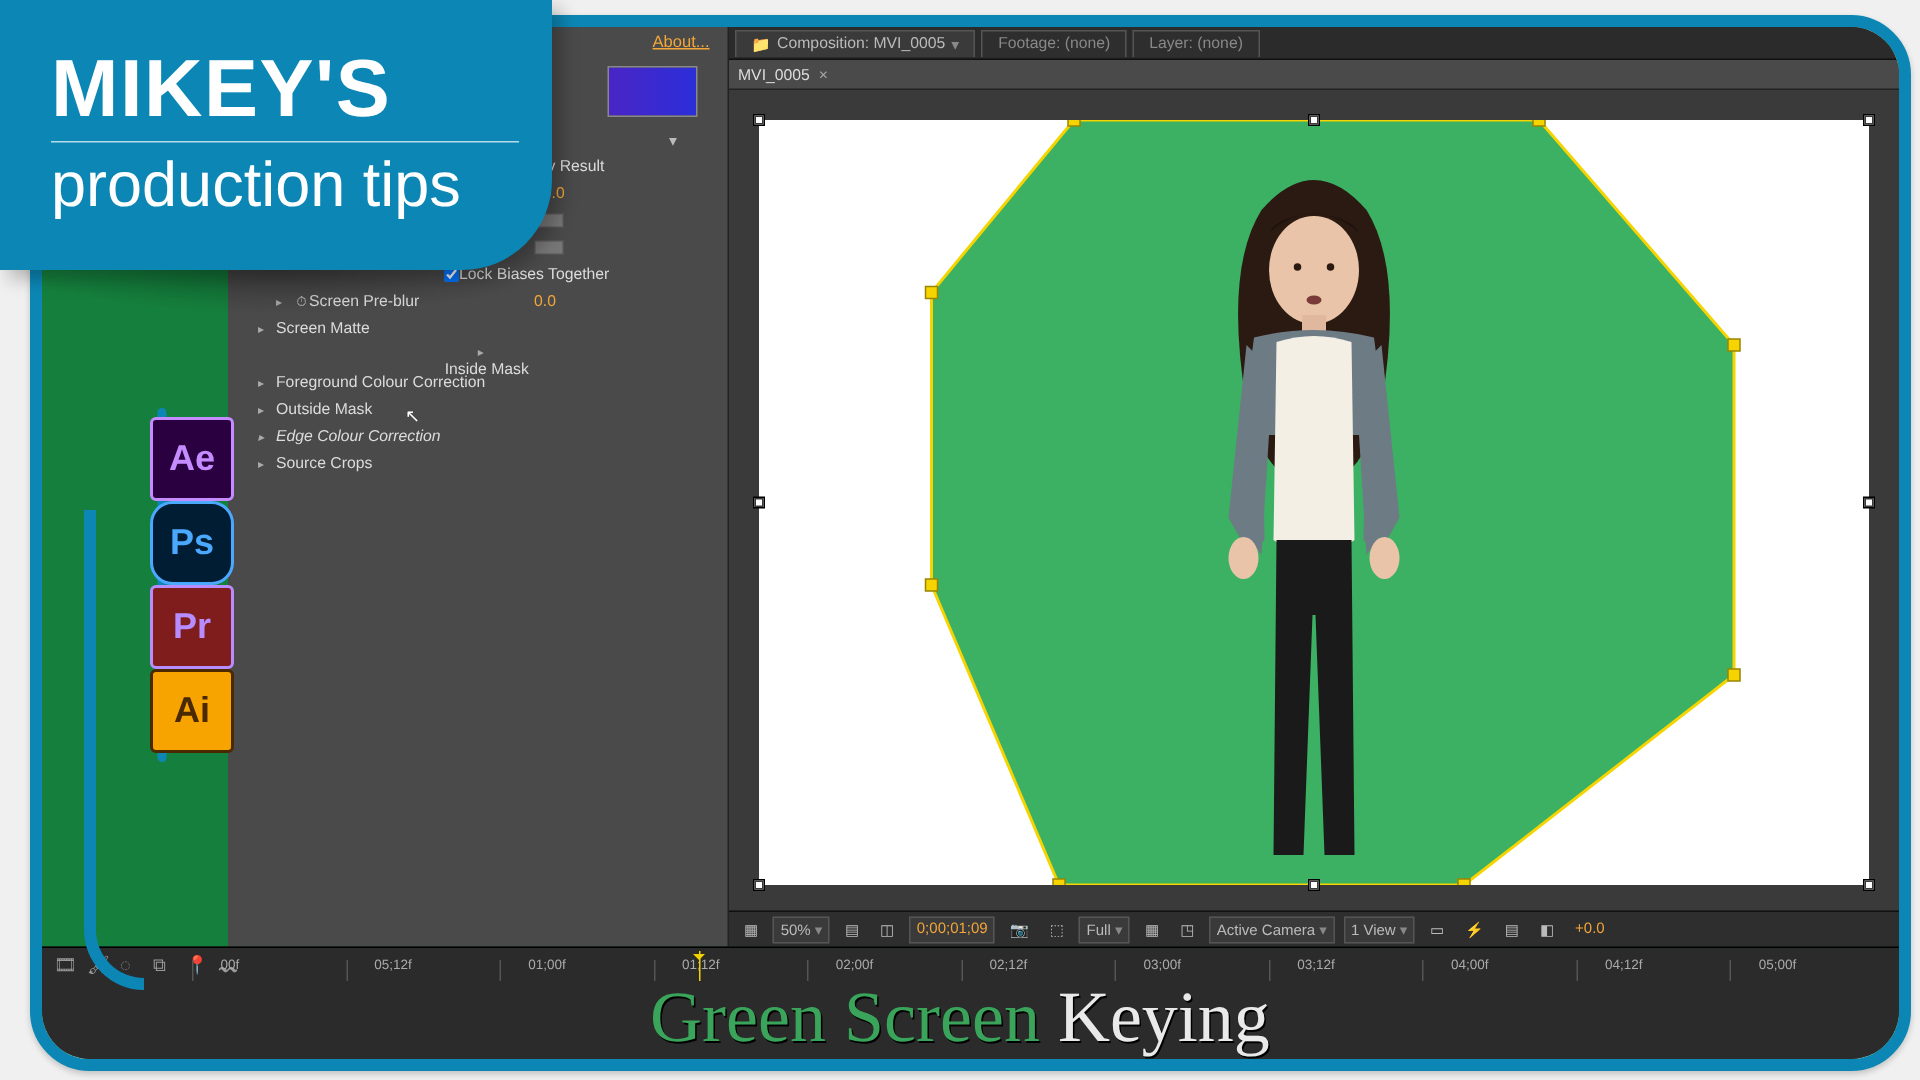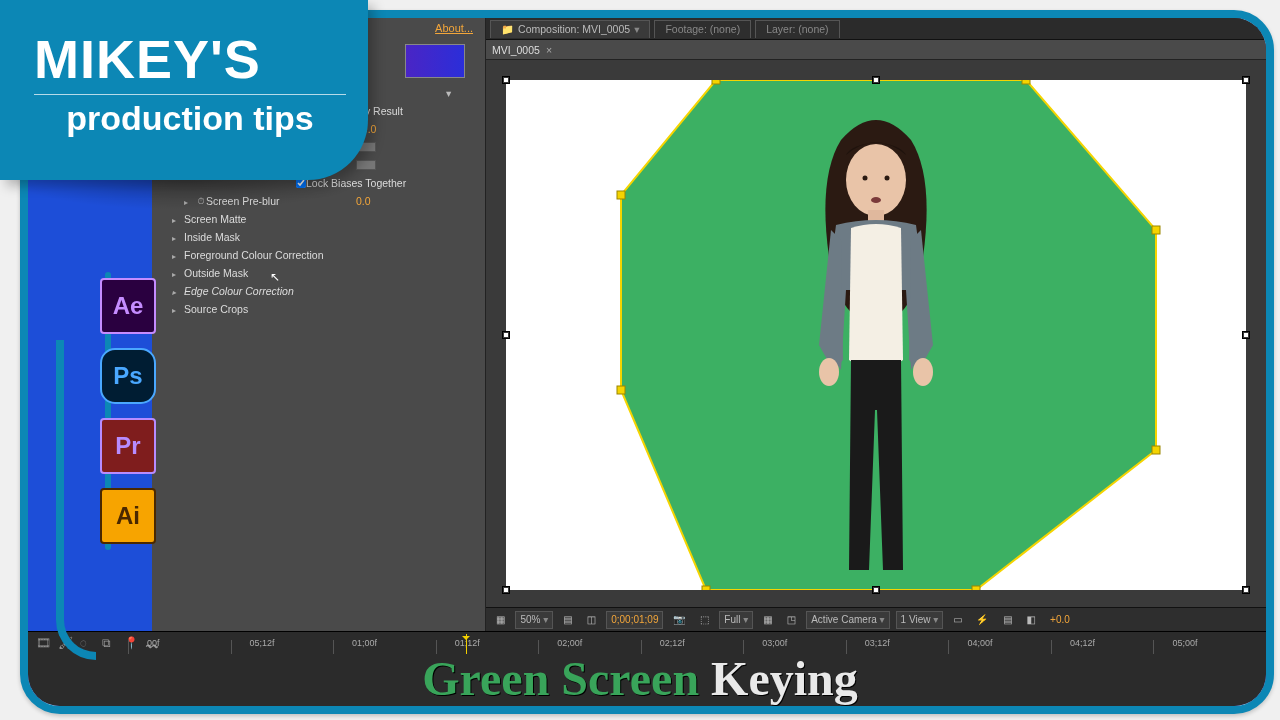--- a/index.html
+++ b/index.html
@@ -13,21 +13,21 @@
   
   .teal-frame {
     position: absolute; left: 20px; top: 10px; right: 6px; bottom: 6px;
     border: 8px solid #0c87b5; border-radius: 40px;
     box-shadow: 0 2px 4px rgba(0,0,0,.2);
     background: #fff; overflow: hidden;
   }
   
   .app {
     position: absolute; inset: 0;
-    background: #1d4ed8;
+    background: #15803d;
   }
   
   .effects-panel {
     position: absolute;
     left: 124px; top: 0; width: 334px; bottom: 75px;
     background: #4a4a4a;
     border-right: 1px solid #222;
     font-size: 11px; color: #ddd;
   }
   .effects-panel .about {
@@ -151,32 +151,32 @@
   .badge {
     position:absolute; left:0; top:0;
     width:368px; height:180px;
     background:#0c87b5;
     border-bottom-right-radius:60px;
     color:#fff; padding:32px 22px 0 34px;
     box-shadow: 6px 6px 12px rgba(0,0,0,.25);
     z-index:50;
   }
   .badge h1 { font-size:54px; font-weight:800; letter-spacing:1px; line-height:1; }
-  .badge h2 { font-size:34px; font-weight:700; margin-top:4px;text-align:center; }
+  .badge h2 { font-size:42px; font-weight:400; margin-top:4px; }
   .badge hr { border:none; border-top:1px solid rgba(255,255,255,.7); margin:8px 0 4px; }
   .badge-shadow {
     position:absolute; left:10px; top:180px; width:350px; height:30px;
     background: radial-gradient(ellipse at top, rgba(0,0,0,.25), transparent 70%);
     z-index:49;
   }
 
   
   .icon-rail {
     position:absolute; left:60px; top:278px; z-index:60;
-    display:flex; flex-direction:column; gap:14px; align-items:center;padding-left:40px;
+    display:flex; flex-direction:column; align-items:center;padding-left:40px;
   }
   .icon-rail .conn {
     position:absolute; left:50%; top:-6px; bottom:-6px; width:6px;
     background:#0c87b5; transform:translateX(-50%); z-index:-1;
     border-radius:3px;
   }
   .app-icon {
     width:56px; height:56px; display:flex; align-items:center; justify-content:center;
     font-weight:700; font-size:24px; border:2px solid;
     border-radius:4px;
@@ -190,21 +190,21 @@
   .outer-conn {
     position:absolute; left:56px; bottom:60px; width:40px; height:320px;
     border:8px solid #0c87b5; border-right:none; border-top:none;
     border-bottom-left-radius:40px; z-index:40;
   }
 
   
   .title-text {
     position:absolute; left:0; right:0; bottom:14px; text-align:center;
     font-family: Georgia, "Times New Roman", serif;
-    font-size:48px; font-weight:700; z-index:70;
+    font-size:48px; font-weight:400; z-index:70;
     text-shadow:1px 1px 0 #000;
   }
   .title-text .g { color:#39a45a; }
   .title-text .k { color:#e9e9e9; }
 </style>
 </head>
 <body>
 
 <div class="teal-frame">
   <div class="app">
@@ -244,21 +244,21 @@
           <div class="prop-row" style="padding-left: 28px;">
             <span class="tw"></span>
             <span class="sw">⏱</span>
             <span class="lbl">Screen Pre-blur</span>
             <span class="val">0.0</span>
           </div>
           <div class="prop-row" style="padding-left: 16px;">
             <span class="tw"></span>
             <span class="lbl">Screen Matte</span>
           </div>
-          <div class="prop-row" style="padding-left: 16px;">
+          <div class="prop-row" style="padding-left: 16px; flex-direction: column;">
             <span class="tw"></span>
             <span class="lbl">Inside Mask</span>
           </div>
           <div class="prop-row" style="padding-left: 16px;">
             <span class="tw"></span>
             <span class="lbl">Foreground Colour Correction</span>
           </div>
           <div class="prop-row" style="padding-left: 16px;">
             <span class="tw"></span>
             <span class="lbl">Outside Mask</span>

